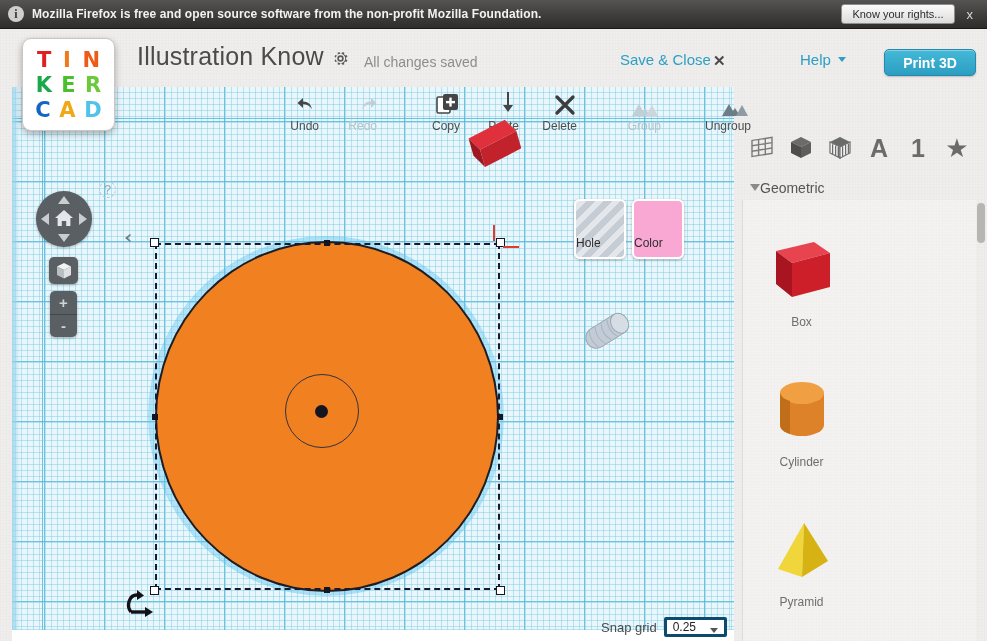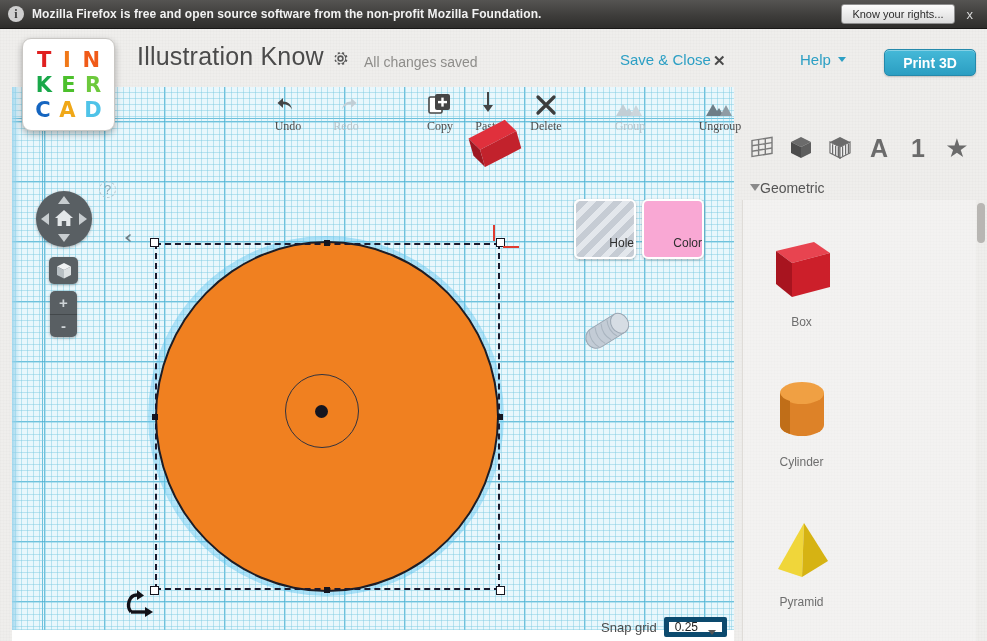--- a/index.html
+++ b/index.html
@@ -138,39 +138,39 @@
   }
   #canvas-bottom {
     position: absolute; left: 0; top: 543px; width: 722px; height: 11px;
     background: #ffffff;
   }
 
   
   #toolbar { position: absolute; left: 0; top: 58px; width: 722px; height: 50px; z-index: 20; }
   .tool {
     position: absolute; top: 0; width: 62px;
-    display: flex; flex-direction: column; align-items: center;
-    cursor: pointer; user-select: none; font-family: Liberation Serif, serif;
+    display: flex; flex-direction: column; align-items: flex-end;
+    cursor: pointer; user-select: none;
   }
   .tool .ticon { height: 30px; display: flex; align-items: flex-end; justify-content: center; }
   .tool .tlabel { font-size: 12px; color: #4e4e4e; margin-top: 2px; }
   .tool.disabled .tlabel { color: #b4c2c9; }
   .tool svg { display: block; }
 
   
   #hc-panel {
     position: absolute; left: 574px; top: 170px; z-index: 25;
     display: flex; gap: 6px;
   }
   .swatch {
-    width: 62px; height: 60px; border-radius: 6px;
+    width: 52px; height: 60px; border-radius: 6px;
     border: 2px solid #ffffff;
     box-shadow: 0 1px 3px rgba(0,0,0,.28);
     position: relative; cursor: pointer;
-    display: flex; align-items: flex-end; justify-content: flex-end;
+    display: flex; align-items: flex-end; justify-content: flex-start;
     padding-bottom: 7px;
   }
   #sw-hole {
     background: repeating-linear-gradient(-45deg, #c6ccd4 0 6px, #e3e7ec 6px 12px);
   }
   #sw-color { background: #f9a8d4; }
   .swatch .swlabel { font-size: 12px; color: #2e2e2e; }
 
   
   #nav-pad {
@@ -266,21 +266,21 @@
   #drag-box { position: absolute; left: 461px; top: 87px; z-index: 30; }
 
   
   #snap-wrap {
     position: absolute; left: 601px; top: 588px; z-index: 25;
     display: flex; align-items: center; gap: 7px;
   }
   #snap-label { font-size: 13px; color: #4b4b4b; }
   #snap-select {
     width: 63px; height: 20px; font-size: 12px;
-    border: 5px solid #0c4a6e; background: #fff; border-radius: 2px;
+    border: 3px solid #0c4a6e; background: #fff; border-radius: 2px;
     display: flex; align-items: center; padding-left: 6px;
     color: #222; position: relative; cursor: pointer;
   }
   #snap-select .scaret {
     position: absolute; right: 6px; top: 8px;
     width: 0; height: 0; border-left: 4px solid transparent;
     border-right: 4px solid transparent; border-top: 5px solid #555;
   }
 
   
@@ -396,21 +396,21 @@
 
     <div class="tool disabled" style="left:315px">
       <span class="ticon">
         <svg width="22" height="20" viewBox="0 0 22 20">
             <path fill="#c2ced5" d="M16 4.5V1l5.5 5L16 11V7.3c-4 0-7 1.6-9 5 1-5 3.8-7.8 9-7.8z"></path>
           </svg>
       </span>
       <span class="tlabel">Redo</span>
     </div>
 
-    <div class="tool" style="left:409px">
+    <div class="tool" style="left:398px">
       <span class="ticon">
         <svg width="24" height="24" viewBox="0 0 24 24">
           <rect x="1" y="4" width="13" height="16" rx="1.5" fill="#ffffff" stroke="#454545" stroke-width="1.6"></rect>
           <rect x="7" y="1" width="15" height="16" rx="2" fill="#454545"></rect>
           <rect x="13.3" y="4.6" width="2.4" height="9" fill="#fff"></rect>
           <rect x="10" y="7.9" width="9" height="2.4" fill="#fff"></rect>
         </svg>
       </span>
       <span class="tlabel">Copy</span>
     </div>

